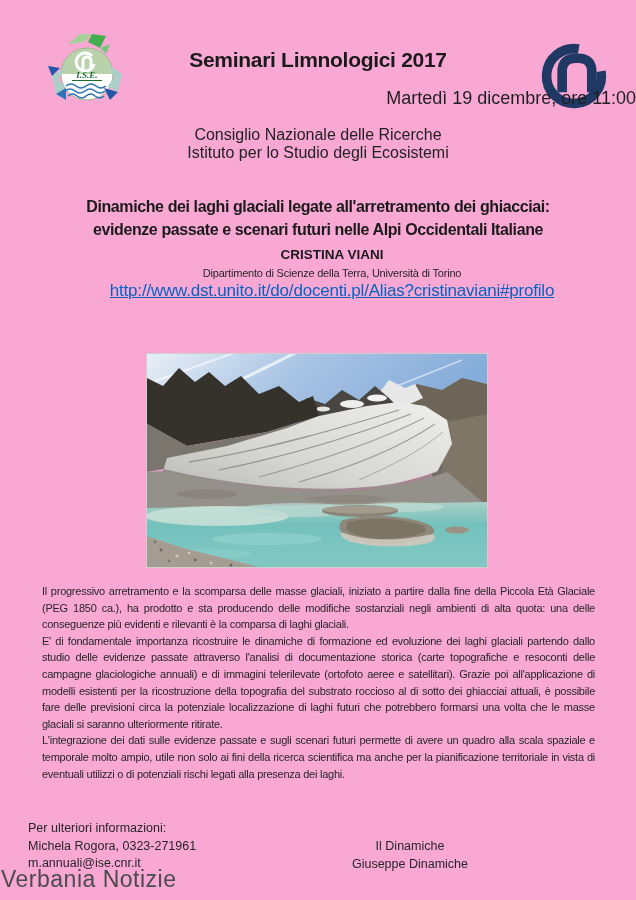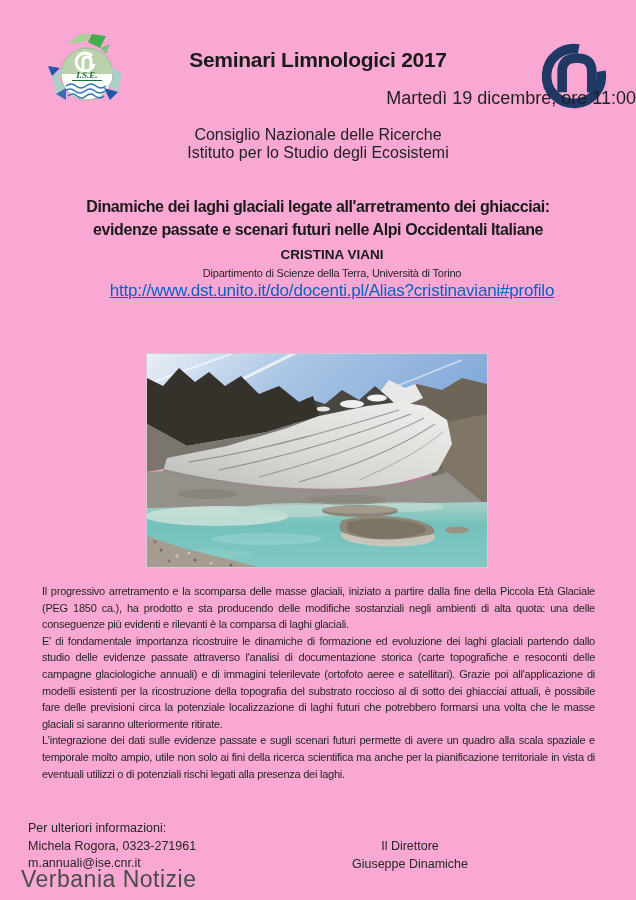--- a/index.html
+++ b/index.html
@@ -19,21 +19,21 @@
   .cnr-logo{position:absolute;left:528px;top:36px;width:92px;height:80px;}
   .photo{position:absolute;left:147px;top:354px;width:340px;height:213px;margin:0;
          outline:1px solid #cfcfcf;}
   .abstract{position:absolute;left:42px;width:553px;top:583px;text-align:justify;
             font-size:11px;line-height:16.6px;letter-spacing:-0.25px;color:#262626;}
   .abstract p{margin:0;}
   .footer-left{position:absolute;left:28px;top:820px;font-size:12.5px;line-height:17.5px;}
   .footer-right{position:absolute;left:330px;top:838px;width:160px;text-align:center;
                 font-size:12.5px;line-height:17.5px;}
   .watermark{position:absolute;left:1px;top:866px;font-size:23px;font-weight:300;
-             color:#4b4b4b;letter-spacing:0.5px;font-family:"Liberation Sans",sans-serif;padding-left:20px;}
+             color:#4b4b4b;letter-spacing:0.5px;font-family:"Liberation Sans",sans-serif;}
 </style>
 </head>
 <body>
 
 <div class="page">
 
   <div class="ise-logo">
     <svg width="86" height="90" viewBox="0 0 86 90">
 
       <path d="M17 46 A26 26 0 0 1 69 46 Z" fill="#b9d2ab"></path>
@@ -175,19 +175,19 @@
     <p>L'integrazione dei dati sulle evidenze passate e sugli scenari futuri permette di avere un quadro alla scala spaziale e temporale molto ampio, utile non solo ai fini della ricerca scientifica ma anche per la pianificazione territoriale in vista di eventuali utilizzi o di potenziali rischi legati alla presenza dei laghi.</p>
   </div>
 
   <div class="footer-left">
     <div>Per ulteriori informazioni:</div>
     <div>Michela Rogora, 0323-271961</div>
     <div>m.annuali@ise.cnr.it</div>
   </div>
 
   <div class="footer-right">
-    <div>Il Direttore</div>
+    <div>Il Dinamiche</div>
     <div>Giuseppe Dinamiche</div>
   </div>
 
   <div class="watermark">Verbania Notizie</div>
 
 </div>
 
 </body></html>

